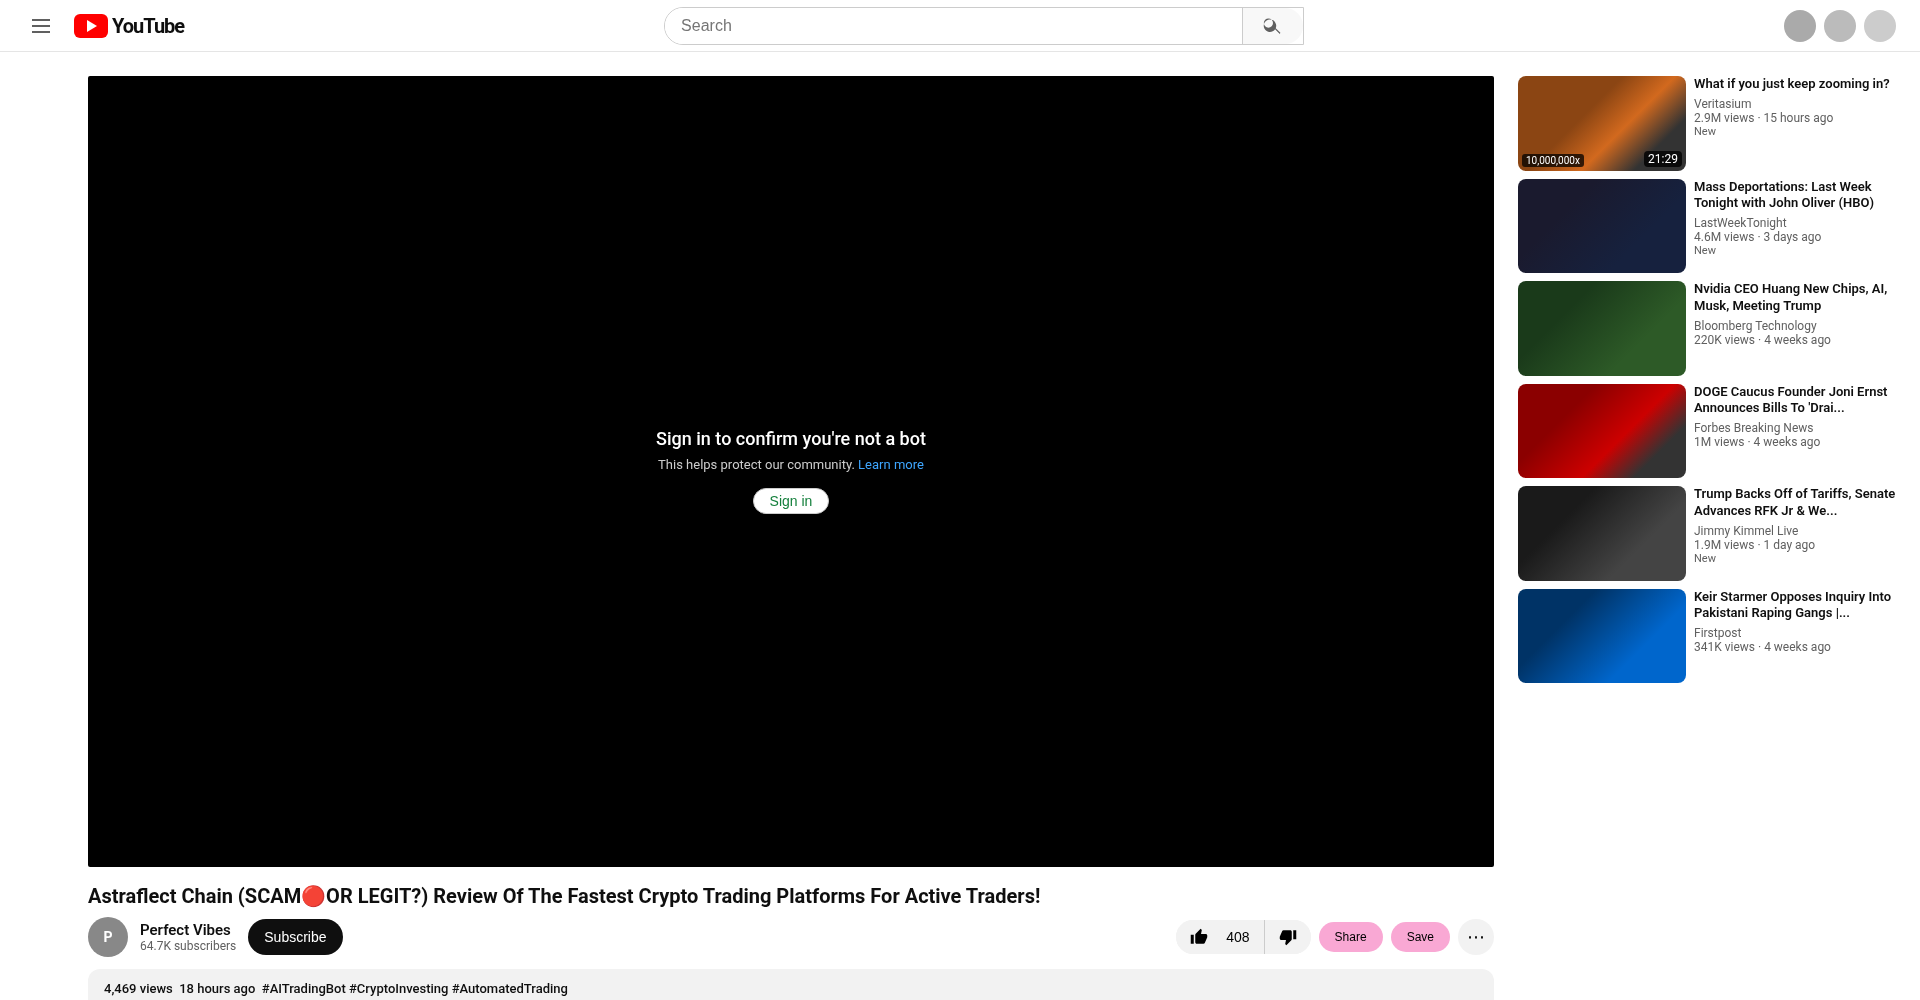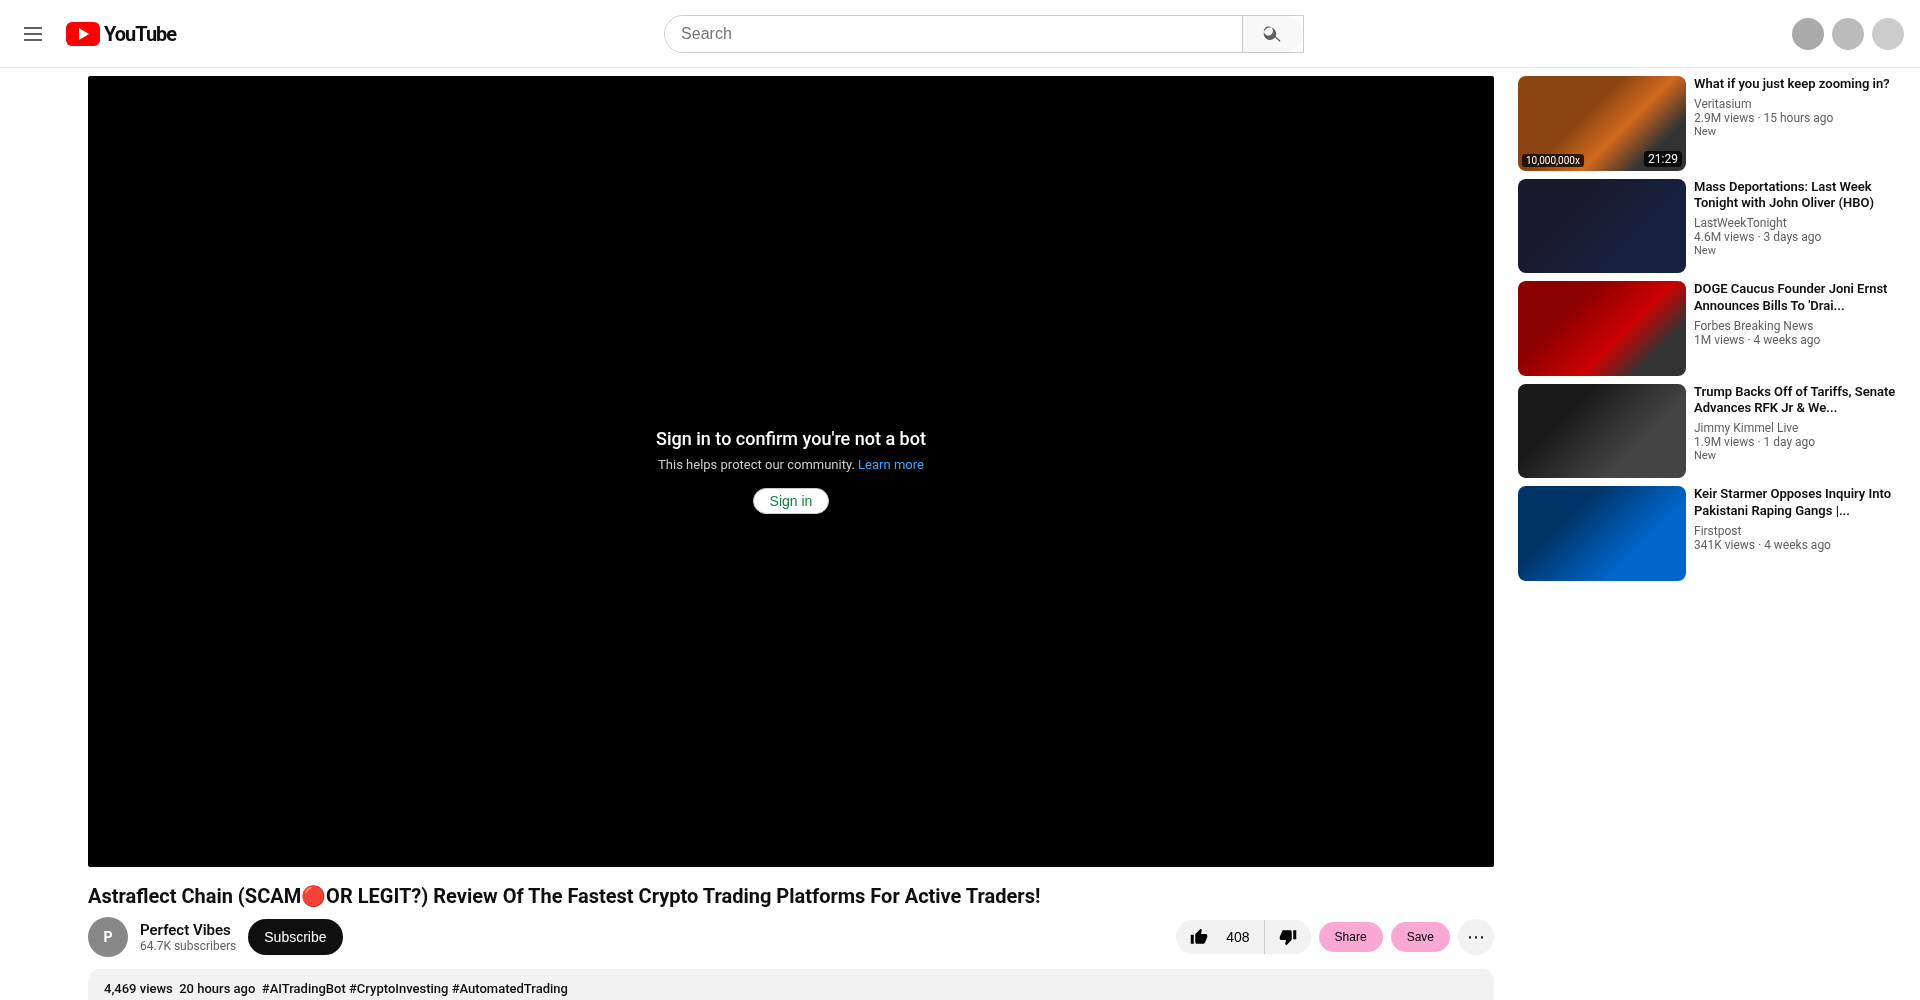--- a/index.html
+++ b/index.html
@@ -1,22 +1,22 @@
 <!DOCTYPE html>
 <html><head>
   <meta charset="utf-8">
   <style>
     * { margin: 0; padding: 0; box-sizing: border-box; }
     body { font-family: Roboto, Arial, sans-serif; background: #fff; color: #0f0f0f; font-size: 14px; overflow-x: hidden; }
 
     
     .header {
-      position: fixed; top: 0; left: 0; right: 0; height: 68px;
+      position: fixed; top: 0; left: 0; right: 0; height: 52px;
       display: flex; align-items: center; justify-content: space-between;
-      padding: 0 16px; background: #fff; z-index: 100;
+      padding: 0 24px; background: #fff; z-index: 100;
       border-bottom: 1px solid #e5e5e5;
       gap: 48px;
     }
     .header-left { display: flex; align-items: center; gap: 16px; }
     .hamburger { cursor: pointer; padding: 8px; border-radius: 50%; display: flex; flex-direction: column; gap: 4px; }
     .hamburger span { display: block; width: 18px; height: 2px; background: #606060; }
     .logo { display: flex; align-items: center; gap: 4px; text-decoration: none; }
     .logo-icon { width: 34px; height: 24px; background: #ff0000; border-radius: 6px; display: flex; align-items: center; justify-content: center; }
     .logo-icon::after { content: ''; border-left: 10px solid #fff; border-top: 6px solid transparent; border-bottom: 6px solid transparent; margin-left: 2px; }
     .logo-text { font-size: 20px; font-weight: 700; color: #0f0f0f; letter-spacing: -1px; }
@@ -225,21 +225,21 @@
         </div>
         <button class="share-btn">Share</button>
         <button class="save-btn">Save</button>
         <button class="more-btn">⋯</button>
       </div>
     </div>
 
     <div class="description-box">
       <div class="desc-stats">
         <span>4,469 views</span>&nbsp;
-        <span>20 hours ago</span>&nbsp;
+        <span>18 hours ago</span>&nbsp;
         <span>#AITradingBot #CryptoInvesting #AutomatedTrading</span>
       </div>
       <div class="desc-website">
 
         <span>Astraflect Chain Official Website:</span>
         <a class="desc-link" href="#">https://cryptoaibot.co/astraflect-chain</a>
       </div>
 
     </div>
 
@@ -264,20 +264,32 @@
       
     </div>
     <div class="sidebar-info">
       <div class="sidebar-title">Mass Deportations: Last Week Tonight with John Oliver (HBO)</div>
       <div class="sidebar-channel">LastWeekTonight</div>
       <div class="sidebar-meta">4.6M views · 3 days ago</div>
       <div class="sidebar-badge">New</div>
     </div>
   </div>
       <div class="sidebar-item">
+    <div class="thumb thumb-3">
+      
+      
+    </div>
+    <div class="sidebar-info">
+      <div class="sidebar-title">Nvidia CEO Huang New Chips, AI, Musk, Meeting Trump</div>
+      <div class="sidebar-channel">Bloomberg Technology</div>
+      <div class="sidebar-meta">220K views · 4 weeks ago</div>
+
+    </div>
+  </div>
+      <div class="sidebar-item">
     <div class="thumb thumb-4">
       
       
     </div>
     <div class="sidebar-info">
       <div class="sidebar-title">DOGE Caucus Founder Joni Ernst Announces Bills To 'Drai...</div>
       <div class="sidebar-channel">Forbes Breaking News</div>
       <div class="sidebar-meta">1M views · 4 weeks ago</div>
 
     </div>

